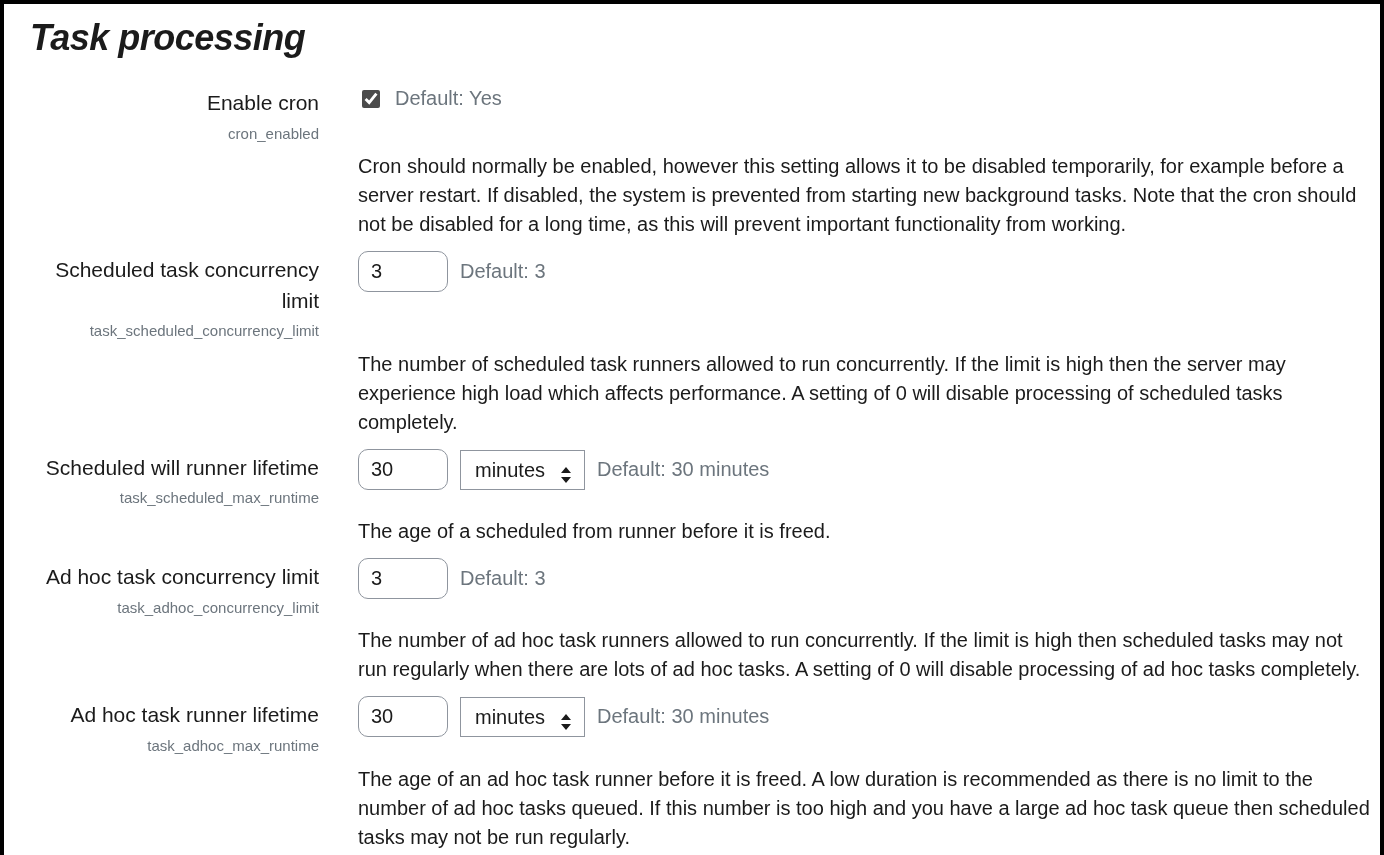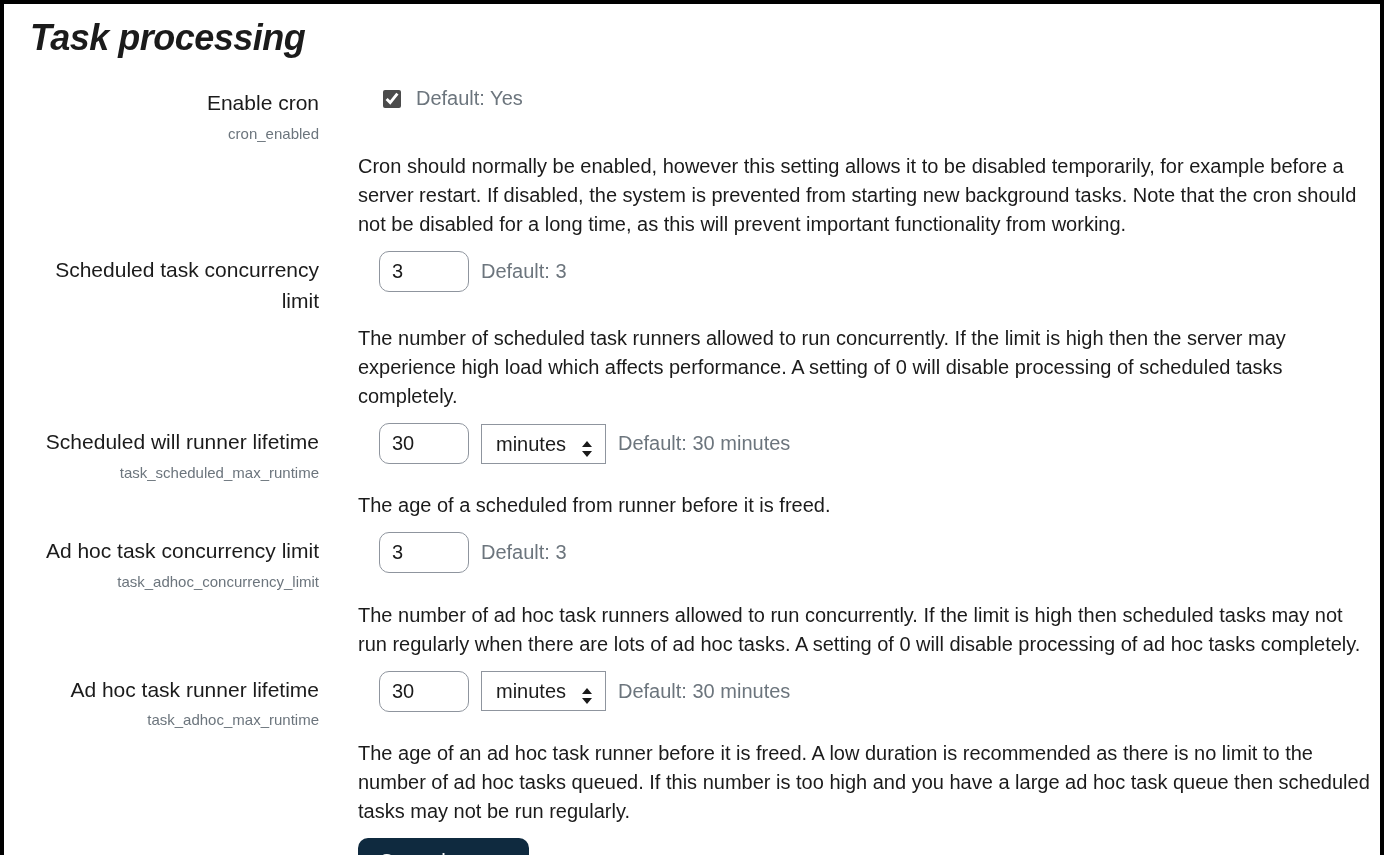--- a/index.html
+++ b/index.html
@@ -22,21 +22,20 @@
       font-weight: 800;
       margin: 0 0 20px 16px;
       letter-spacing: -0.5px;
       font-style: italic;
     }
     .settings { width: 100%; }
     .row {
       display: flex;
       align-items: flex-start;
       margin-bottom: 8px;
-      gap: 21px;
     }
     .label-col {
       flex: 0 0 335px;
       text-align: right;
       padding-right: 30px;
       padding-top: 4px;
     }
     .label-col .label {
       font-size: 21px;
       color: #1b1b1b;
@@ -146,20 +145,21 @@
       </div>
     </div>
     <div class="desc-row">
       <div class="label-col"></div>
       <div class="value-col">Cron should normally be enabled, however this setting allows it to be disabled temporarily, for example before a server restart. If disabled, the system is prevented from starting new background tasks. Note that the cron should not be disabled for a long time, as this will prevent important functionality from working.</div>
     </div>
 
     <div class="row">
       <div class="label-col">
         <span class="label">Scheduled task concurrency limit</span>
+        <span class="key">task_scheduled_concurrency_limit</span>
       </div>
       <div class="value-col">
         <div class="control-line">
           <input type="text" class="txtin" value="3" style="">
           <span class="default-text">Default: 3</span>
         </div>
       </div>
     </div>
     <div class="desc-row">
       <div class="label-col"></div>

